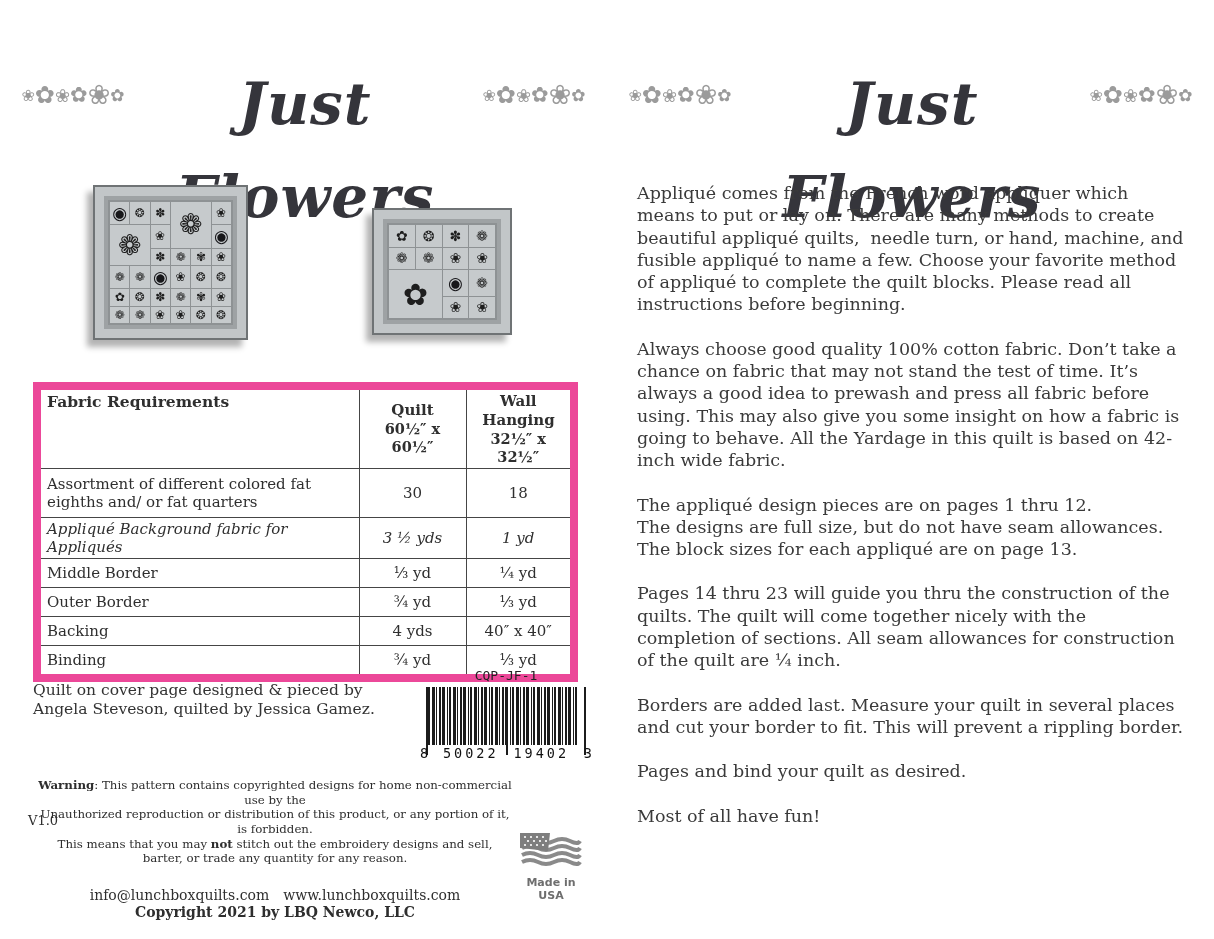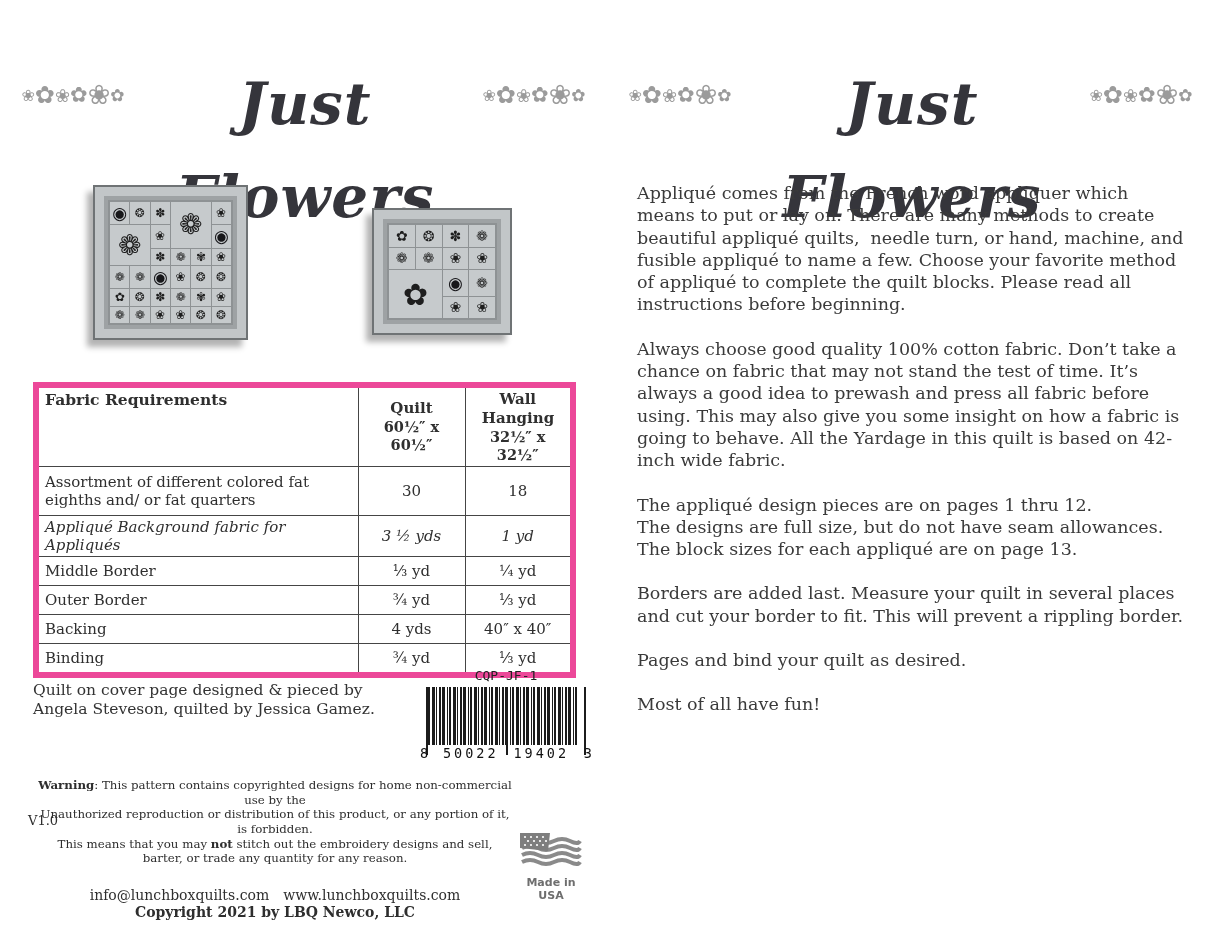--- a/index.html
+++ b/index.html
@@ -28,21 +28,21 @@
     color:#1e1e1e;font-family:"DejaVu Sans",sans-serif;font-size:12px;overflow:hidden;}
   .quilt-wall .qcell{font-size:14px;}
   .qcell.big{font-size:28px;}
   .quilt-wall .qcell.big{font-size:30px;}
   .qcell.med{font-size:17px;color:#17171a;}
 
   
   .fabric-table{position:absolute;left:33px;top:382px;width:537px;border-collapse:collapse;
     table-layout:fixed;font-size:15px;color:#2f2f2f;}
   .fabric-table th,.fabric-table td{border:1px solid #454545;padding:2px 6px;}
-  .fabric-table{border:6px solid #ec4899;}
+  .fabric-table{border:8px solid #ec4899;}
   .fabric-table th{font-weight:bold;}
   .th-left{text-align:left;vertical-align:top;padding-top:6px;font-size:15.5px;}
   .th-center{text-align:center;vertical-align:middle;line-height:1.25;}
   .th-sub{display:block;font-size:14.5px;}
   .th-wrap{display:block;max-width:72px;margin:0 auto;}
   .row-tall td{height:44px;}
   .row-mid td{height:27px;font-style:italic;}
   .row-std td{height:24px;}
   .cell-val{text-align:center;margin-left:32px;}
 
@@ -326,18 +326,19 @@
         <span style="font-size: 27px;">❀</span>
         <span style="font-size: 17px;">✿</span>
       </div>
 
     <div class="paragraphs">
       <p>Appliqué comes from the French word appliquer which means to put or lay on. There are many methods to create beautiful appliqué quilts,  needle turn, or hand, machine, and fusible appliqué to name a few. Choose your favorite method of appliqué to complete the quilt blocks. Please read all instructions before beginning.</p>
       <p>Always choose good quality 100% cotton fabric. Don’t take a chance on fabric that may not stand the test of time. It’s always a good idea to prewash and press all fabric before using. This may also give you some insight on how a fabric is going to behave. All the Yardage in this quilt is based on 42-inch wide fabric.</p>
       <p>The appliqué design pieces are on pages 1 thru 12.
 The designs are full size, but do not have seam allowances.
 The block sizes for each appliqué are on page 13.</p>
+      <p>Pages 14 thru 23 will guide you thru the construction of the quilts. The quilt will come together nicely with the completion of sections. All seam allowances for construction of the quilt are ¼ inch.</p>
       <p>Borders are added last. Measure your quilt in several places and cut your border to fit. This will prevent a rippling border.</p>
       <p>Pages and bind your quilt as desired.</p>
       <p>Most of all have fun!</p>
     </div>
   </div>
 </div>
 
 </body></html>

